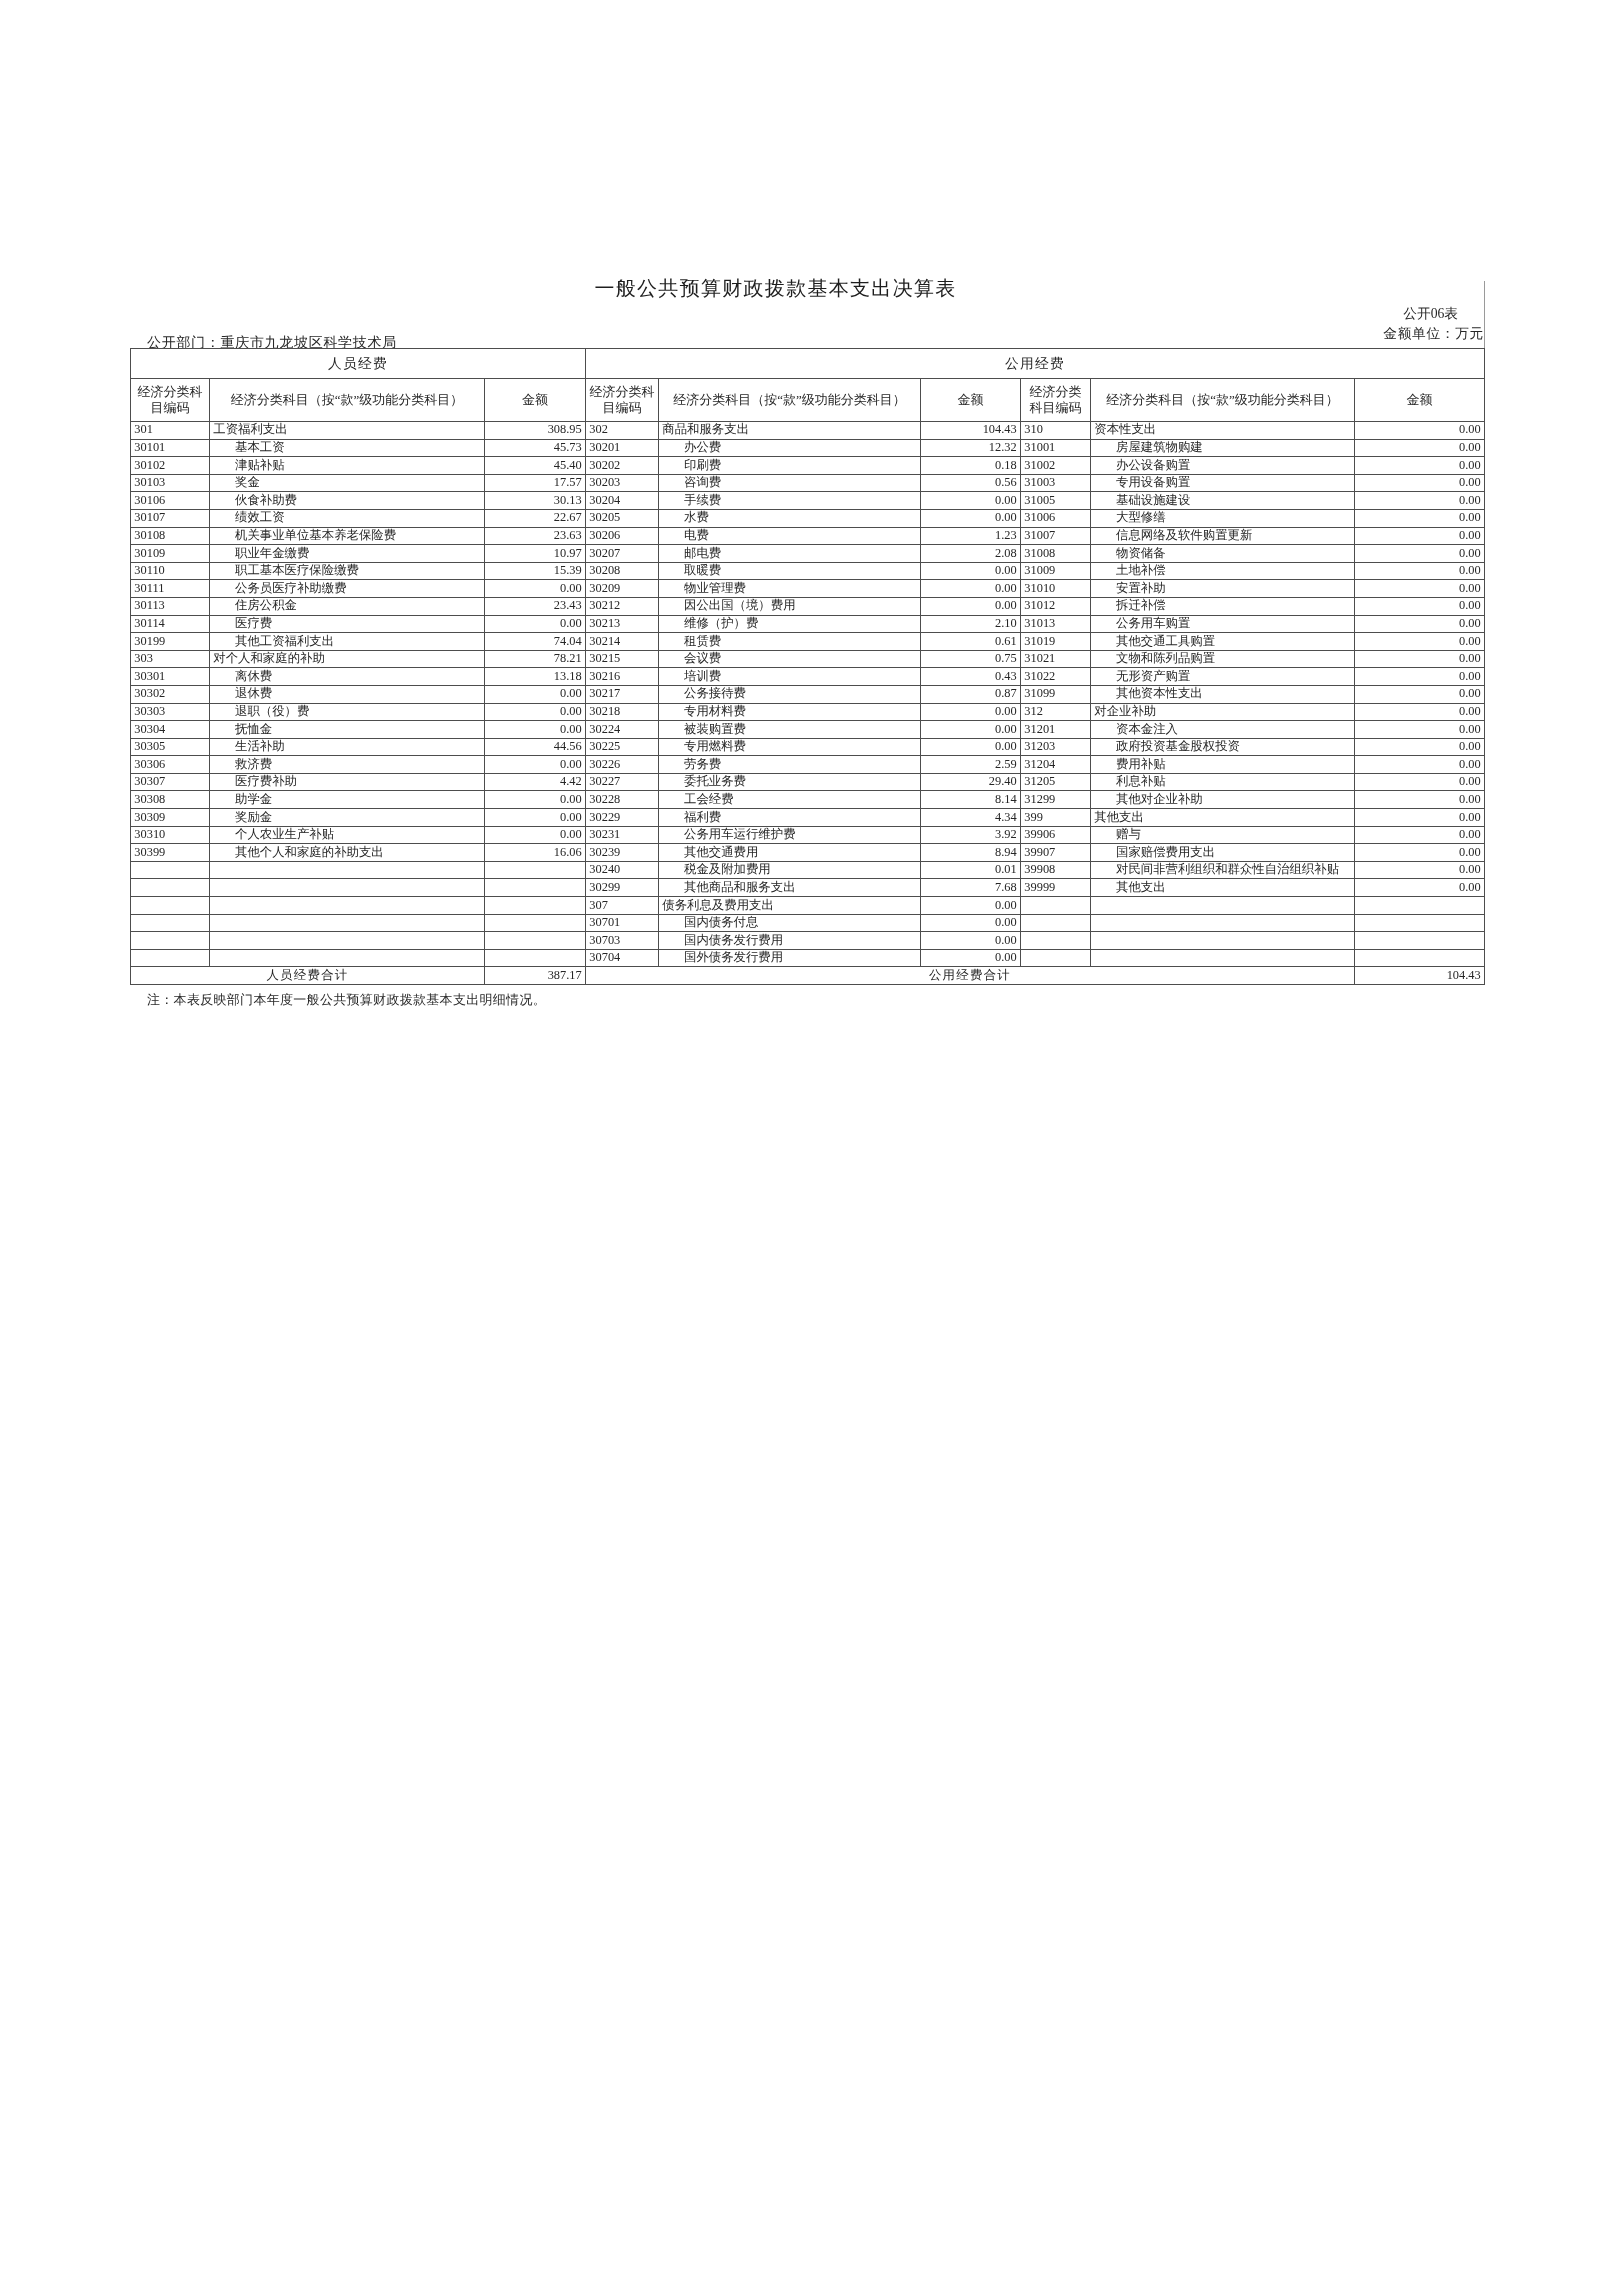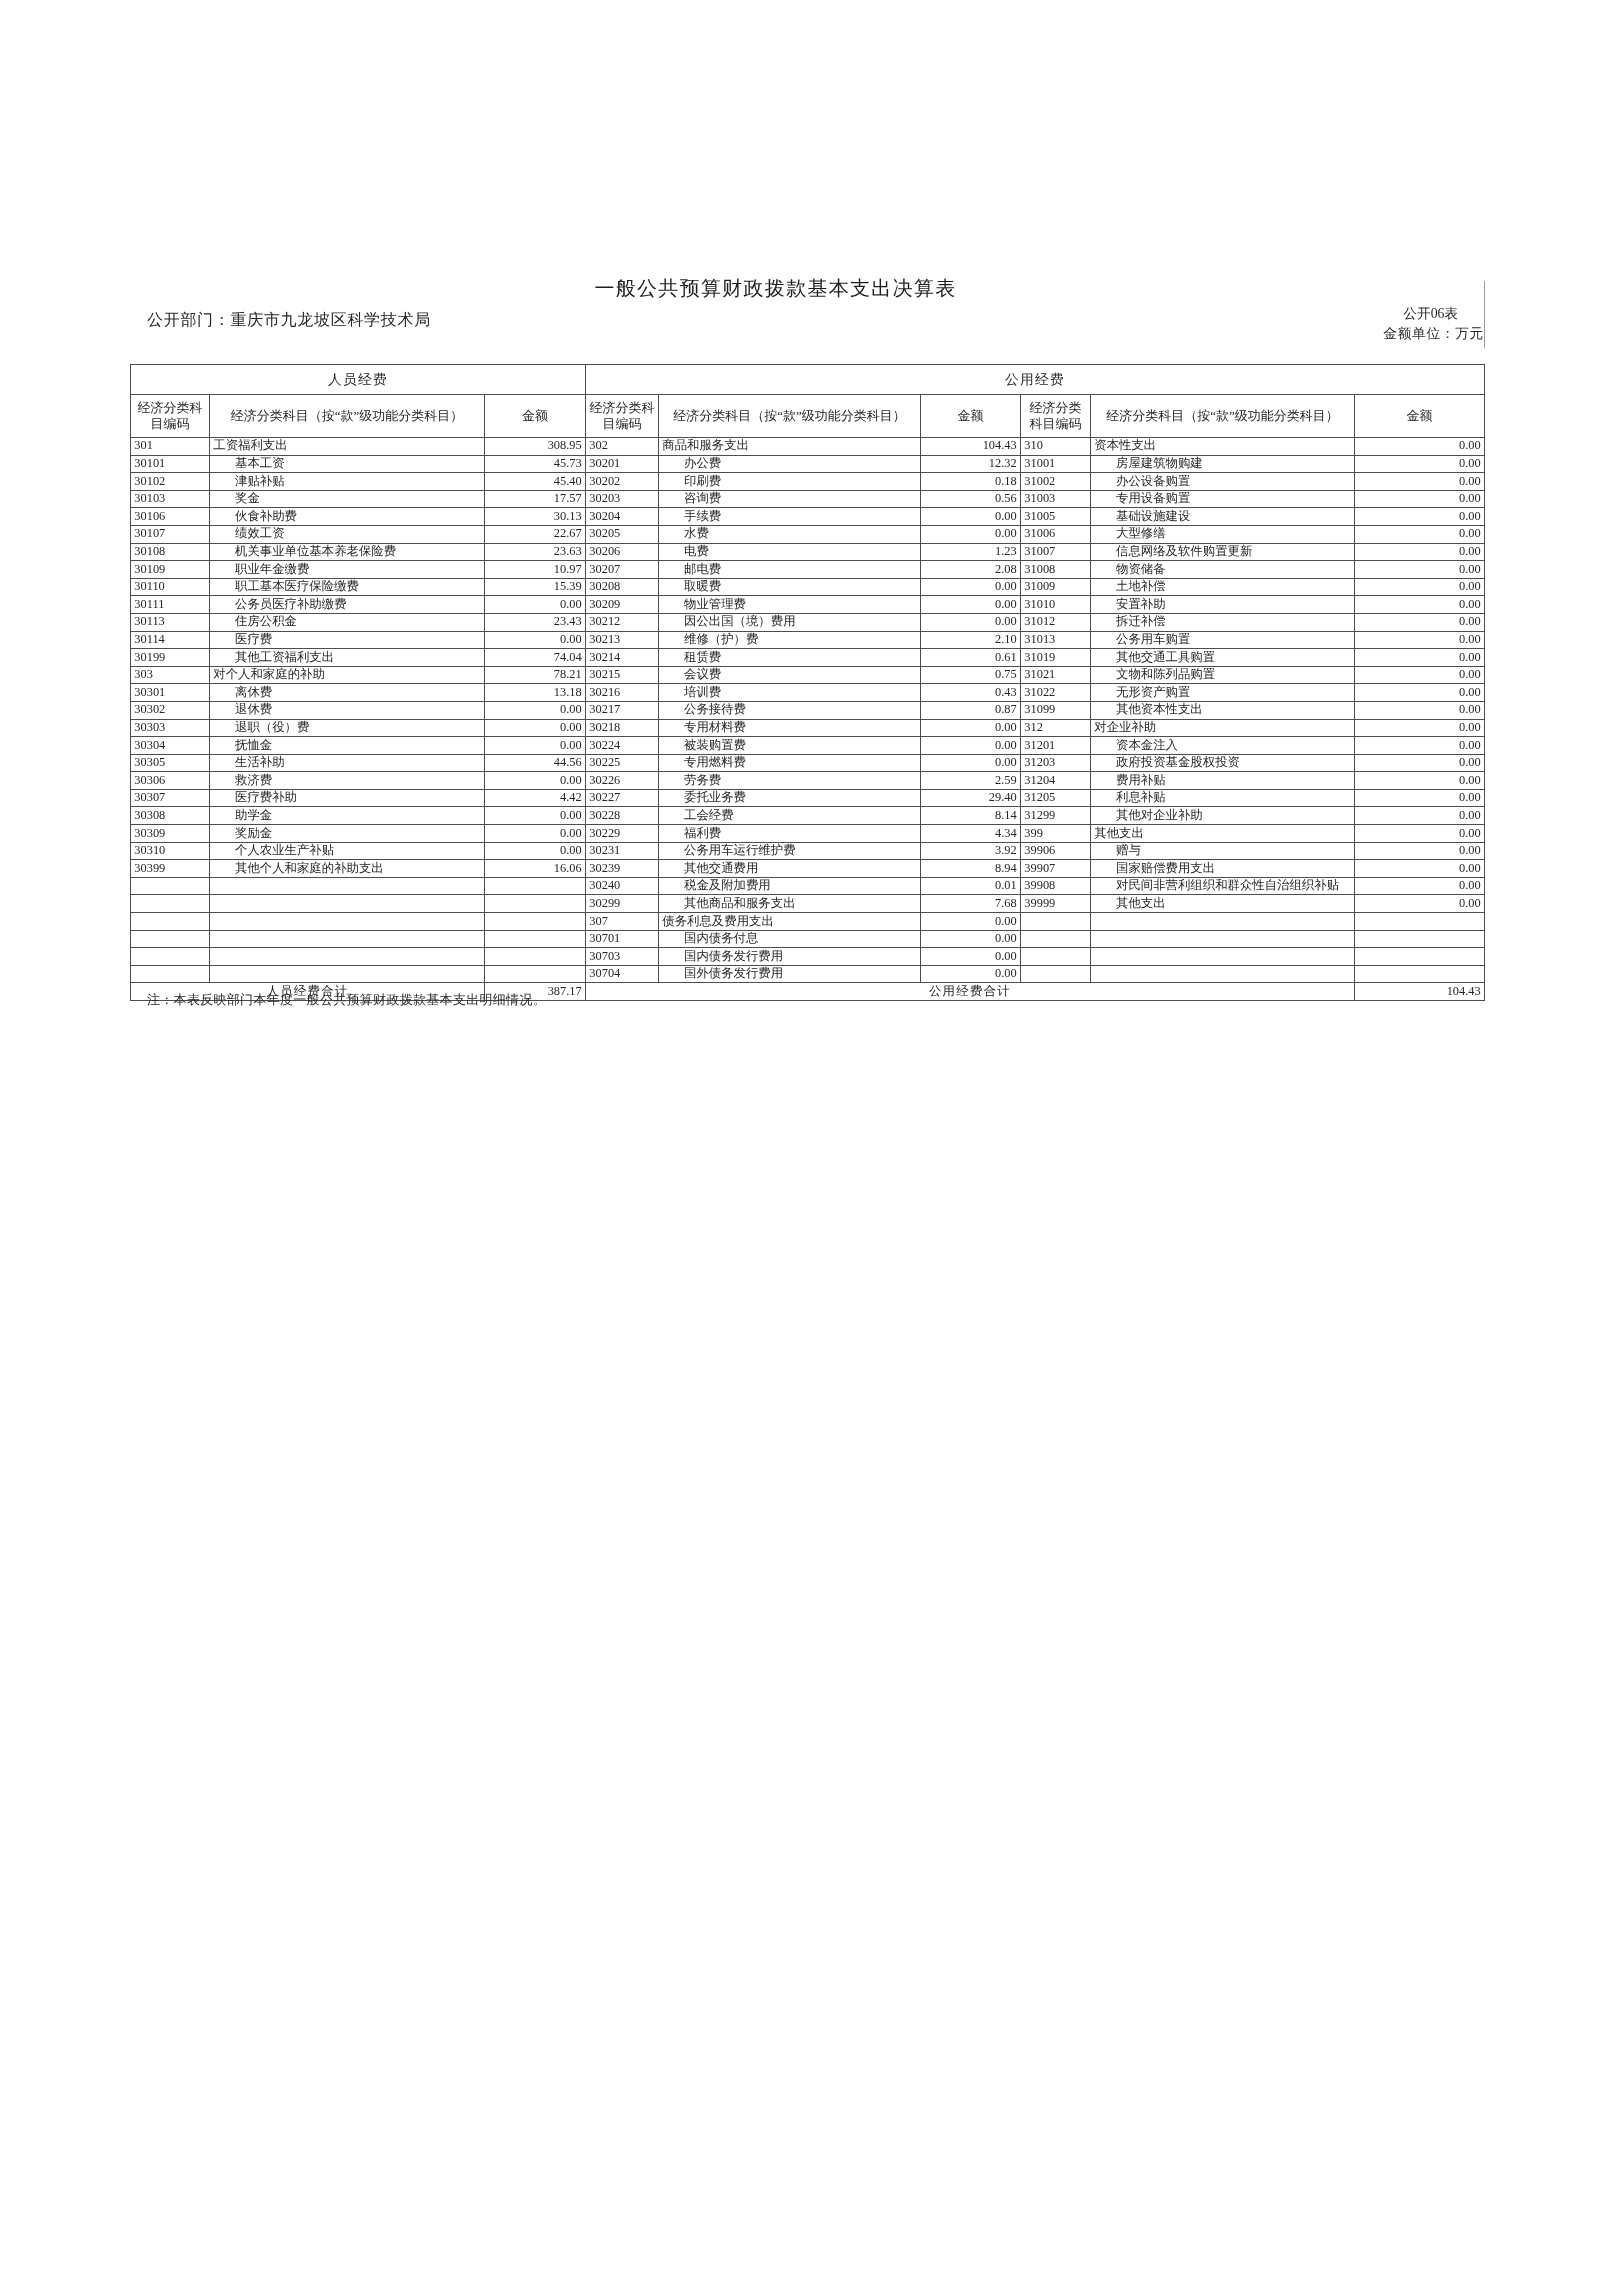--- a/index.html
+++ b/index.html
@@ -9,34 +9,33 @@
     height:2295px;
     background:#ffffff;
     font-family:"Liberation Serif","DejaVu Serif",serif;
     color:#262626;
     overflow:hidden;
   }
   .title{
     position:absolute; top:275px; left:98px; width:1355px;
     text-align:center; font-size:20px; font-weight:400; letter-spacing:1.3px; color:#1e1e1e;
   }
-  .dept{ position:absolute; top:310px; left:147px; font-size:16px; color:#272727; letter-spacing:0.7px;}
+  .dept{ position:absolute; top:334px; left:147px; font-size:14px; color:#272727; letter-spacing:0.7px;}
   .tableno{ position:absolute; top:305px; left:1131px; width:327px; text-align:right; font-size:13.7px; color:#272727;}
   .unit{ position:absolute; top:325px; left:1157px; width:327px; text-align:right; font-size:13.7px; color:#272727; letter-spacing:0.7px;}
   .note{ position:absolute; top:991px; left:147px; font-size:13px; color:#2a2a2a; letter-spacing:0.3px;}
   .scanline{ position:absolute; top:281px; left:1484px; width:0.7px; height:67px; background:#9a9a9a; }
 
   table.fin{
     position:absolute; top:348px; left:130px;
     width:1354px;
     border-collapse:collapse;
     table-layout:fixed;
     font-size:12.4px;
     color:#262626;
-    margin-top:16px;
   }
   table.fin th, table.fin td{
     border:0.7px solid #4d4d4d;
     padding:0 3.3px;
     overflow:hidden;
     white-space:nowrap;
     height:16.6px;
     line-height:1.1;
   }
   table.fin{ border:1.3px solid #3a3a3a; }

